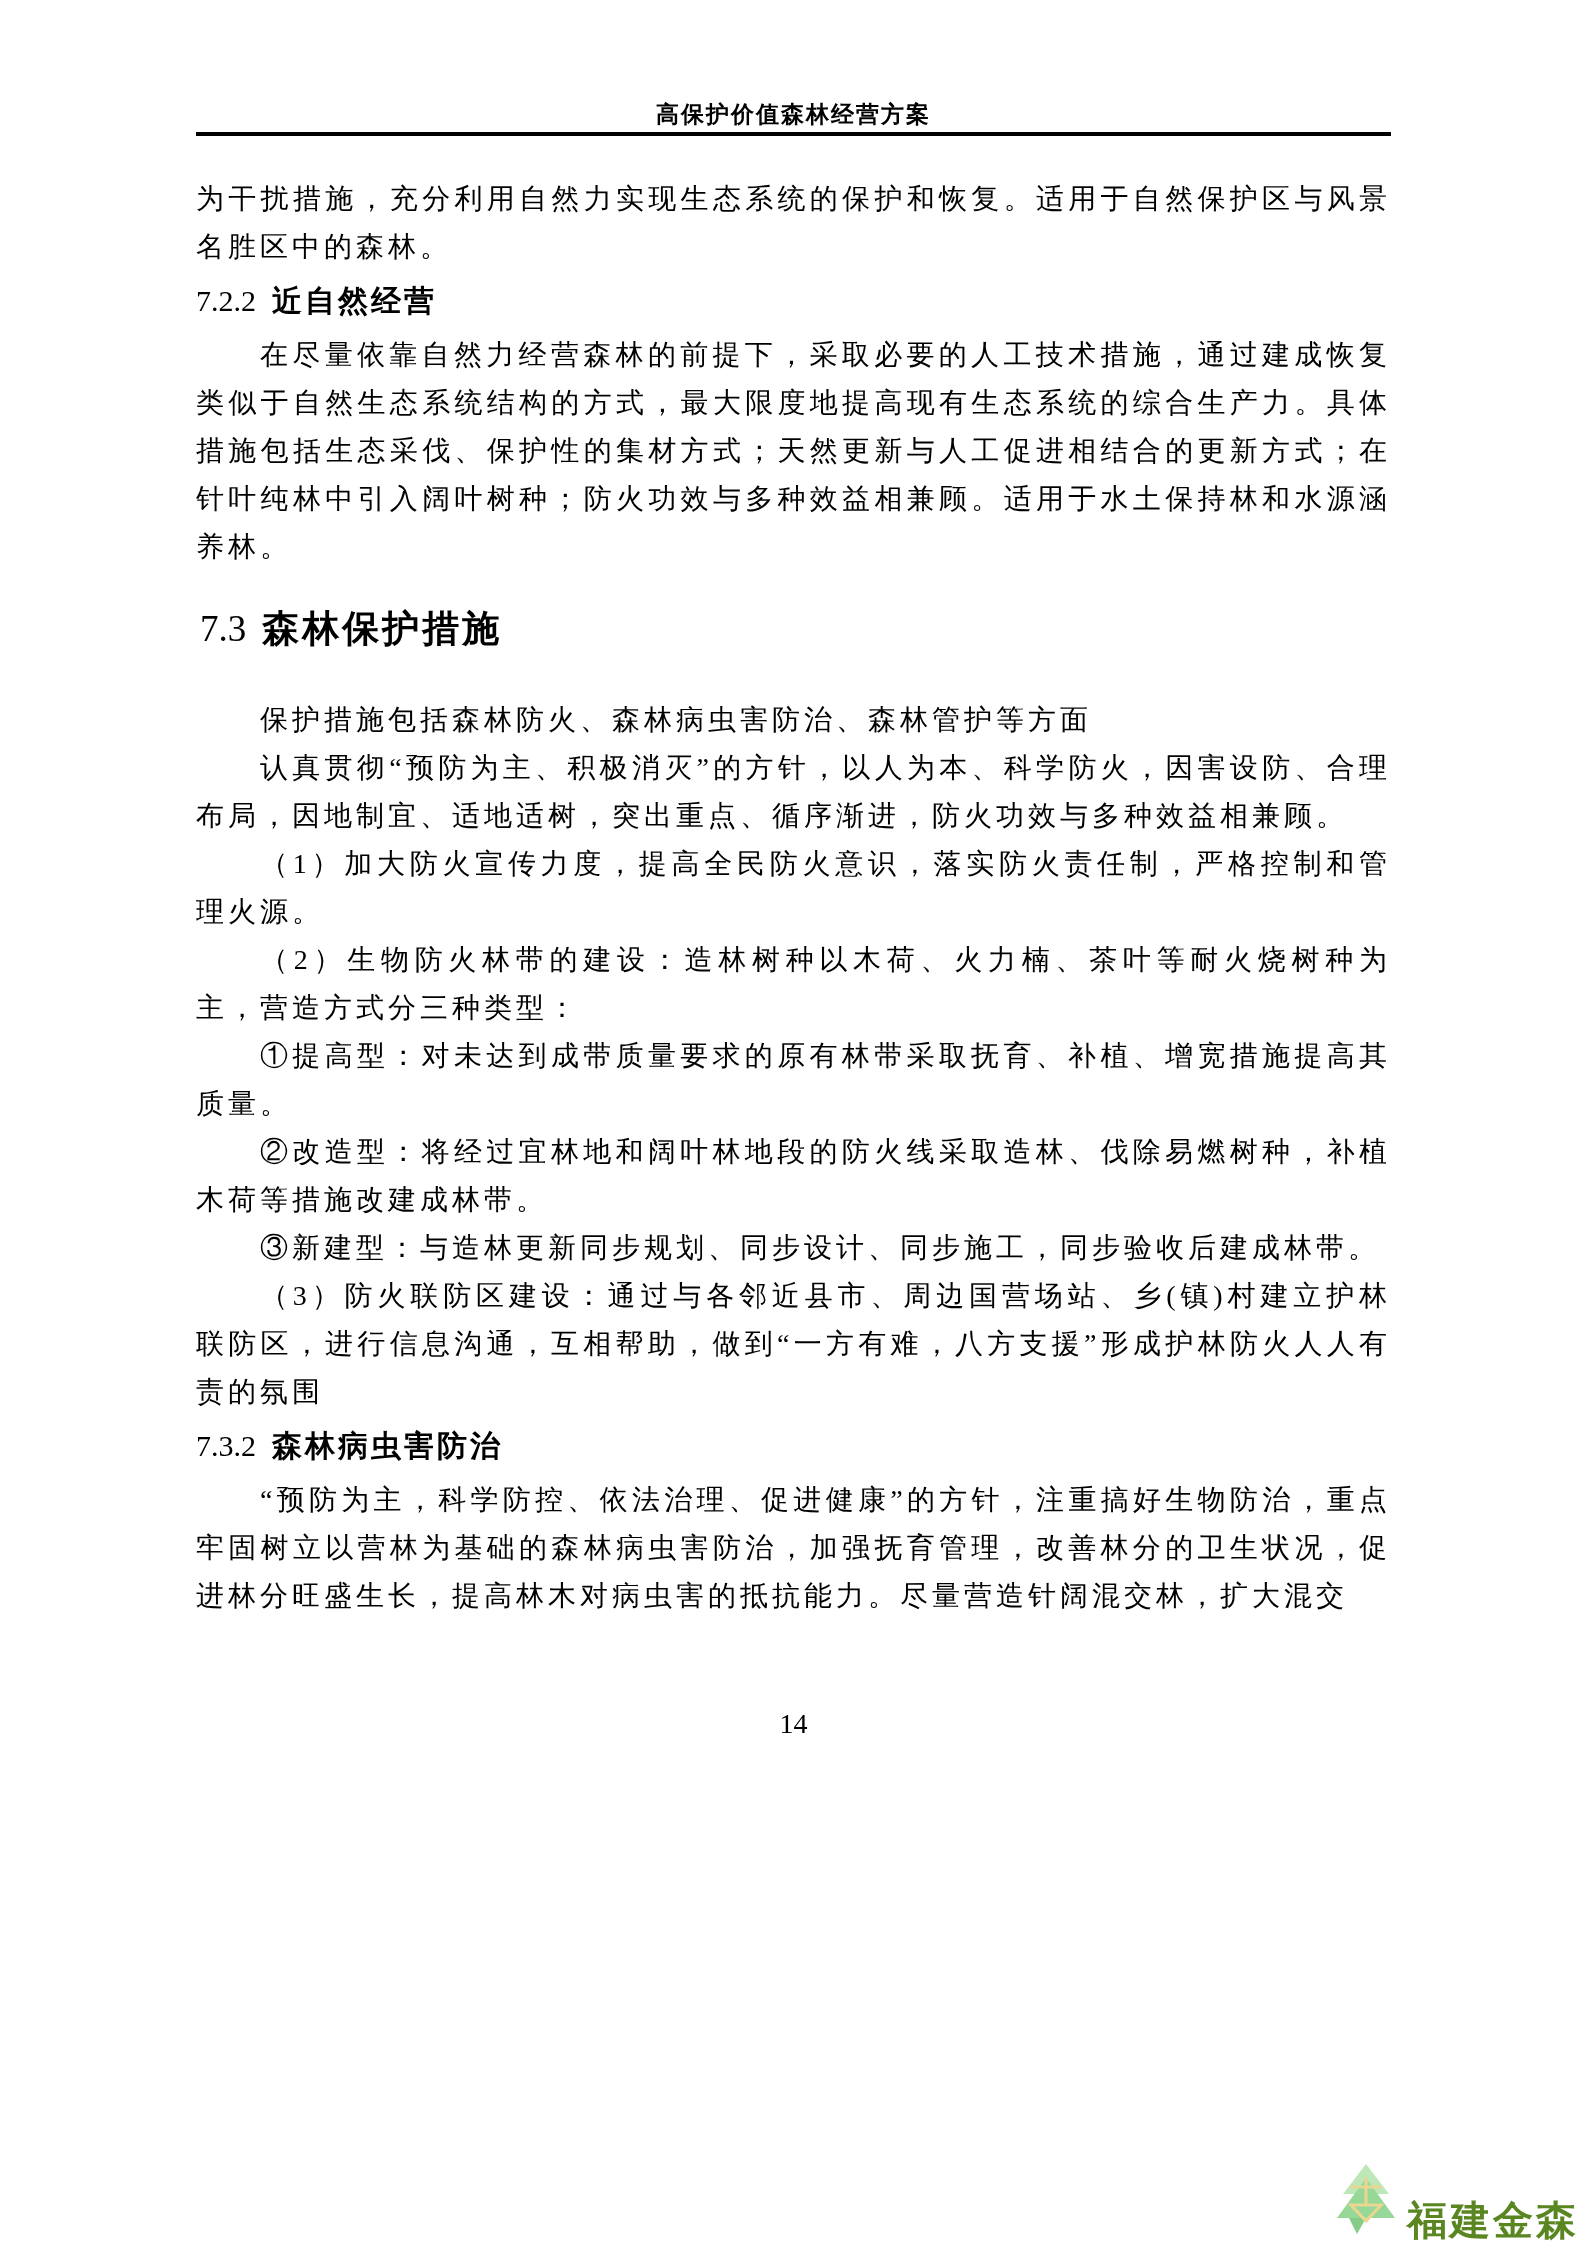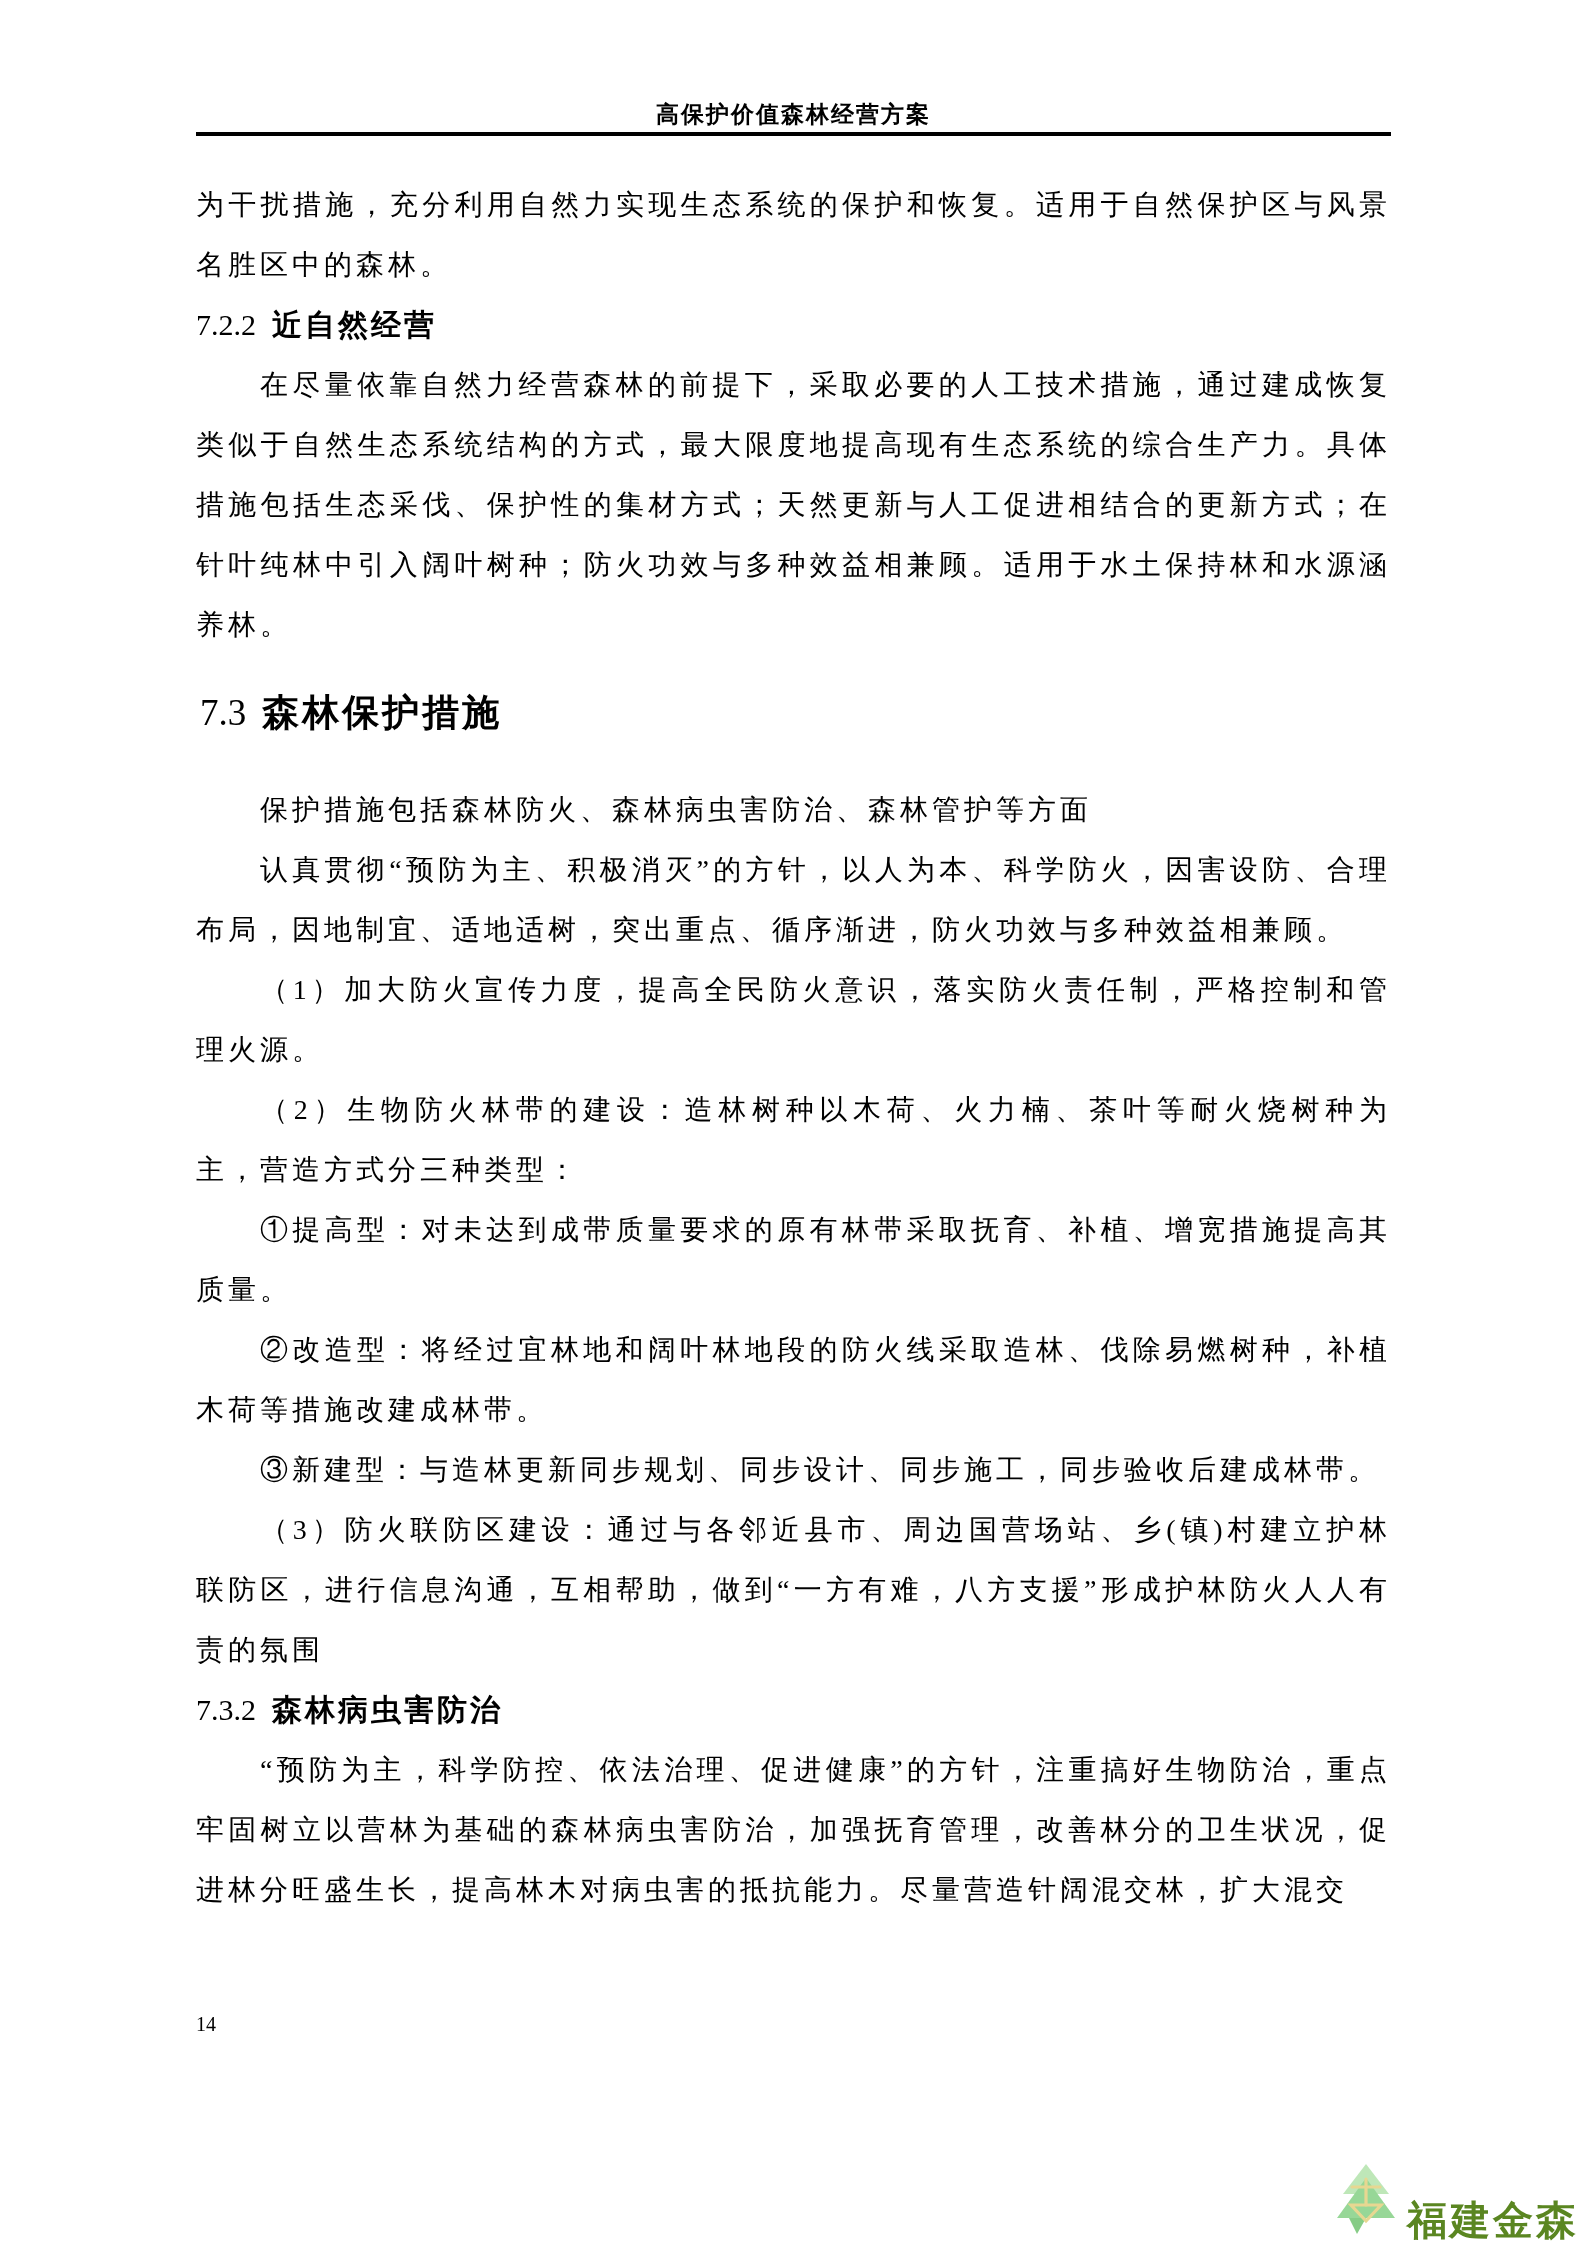--- a/index.html
+++ b/index.html
@@ -21,21 +21,21 @@
     border-bottom:4px solid #000;
     text-align:center;
     font-size:23px;
     line-height:30px;
     font-weight:bold;
     letter-spacing:2px;
   }
   p.para{
     margin:0;
     font-size:28px;
-    line-height:60px;
+    line-height:48px;
     letter-spacing:4px;
     text-align:justify;
   }
   p.para.indent{ text-indent:64px; }
   p.para.first{ margin-top:39px; }
   .h2{
     margin:28px 0 37px 4px;
     font-size:37px;
     line-height:60px;
     font-weight:normal;
@@ -50,21 +50,22 @@
     font-family:"Liberation Serif","DejaVu Serif",serif;
     margin-right:16px;
   }
   .h-txt{
     font-family:"Liberation Sans","DejaVu Sans",sans-serif;
     font-weight:bold;
     letter-spacing:3px;
   }
   .page-number{
     margin-top:89px;
-    font-size:20px;
+    text-align:center;
+    font-size:28px;
     line-height:30px;
   }
   .logo{
     position:absolute;
     right:8px;
     bottom:6px;
     display:flex;
     align-items:flex-end;
     gap:10px;
     opacity:0.92;

